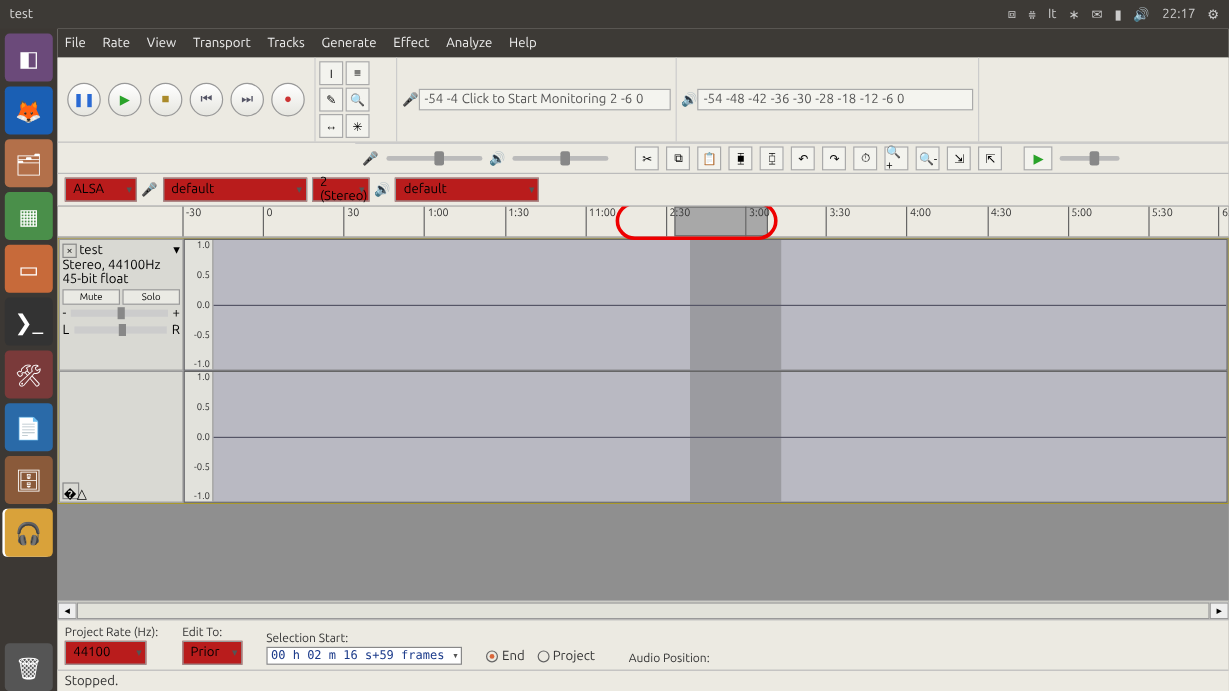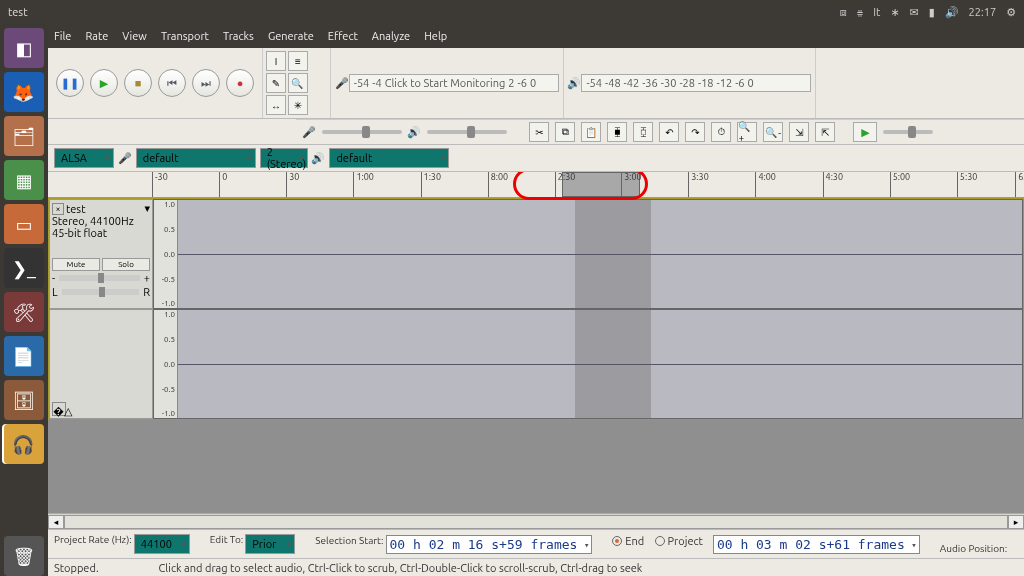--- a/index.html
+++ b/index.html
@@ -20,49 +20,49 @@
 .tbtn{ width:28px; height:28px; border-radius:14px; border:1px solid #999; background:linear-gradient(#fff,#e6e6e0); display:flex; align-items:center; justify-content:center; }
 .toolgrp{ display:flex; flex-wrap:wrap; width:68px; padding:2px; border-right:1px solid #ccc;}
 .toolgrp .mini{ width:20px; height:20px; border:1px solid #aaa; margin:1px; background:#f3f3ee; display:flex; align-items:center; justify-content:center; font-size:10px;}
 .meters{ display:flex; align-items:center; padding:2px 4px; border-right:1px solid #ccc; }
 .meterbox{ height:18px; border:1px solid #aaa; background:#f4f4ef; display:flex; align-items:center; padding:0 4px; gap:3px; font-size:9px; color:#555; white-space:nowrap; overflow:hidden;}
 .row2{ display:flex; align-items:center; padding:2px 6px; gap:6px; border-top:1px solid #ccc;}
 .slider{ width:80px; height:4px; background:#bbb; border-radius:2px; position:relative;}
 .slider::after{ content:''; position:absolute; left:50%; top:-4px; width:8px; height:12px; background:#888; border-radius:2px;}
 .editbtn{ width:20px; height:20px; border:1px solid #aaa; background:#f3f3ee; display:inline-flex; align-items:center; justify-content:center; font-size:10px;}
 .devicebar{ display:flex; align-items:center; padding:3px 6px; gap:4px; border-bottom:1px solid #bbb; background:#eceae2;}
-.combo{ height:20px; border:1px solid #999; background:#0f766e; display:flex; align-items:center; padding:0 14px 0 6px; position:relative; }
+.combo{ height:20px; border:1px solid #999; background:#b91c1c; display:flex; align-items:center; padding:0 14px 0 6px; position:relative; }
 .combo::after{ content:'▾'; position:absolute; right:3px; font-size:9px; color:#555;}
 .workarea{ flex:1; display:flex; flex-direction:column; background:#8f8f8f; position:relative; overflow:hidden;}
 .ruler{ height:26px; background:#eceae2; border-bottom:1px solid #999; display:flex; position:relative; padding-left:104px; }
 .ruler .segs{ flex:1; position:relative;}
 .ruler .tk{ position:absolute; top:0; height:100%; border-left:1px solid #666; font-size:9px; color:#333; padding-left:2px;}
 .ruler .sel{ position:absolute; top:0; height:100%; background:#a8a8a8; border:1px solid #666;}
 .highlight{ position:absolute; border:3px solid #e00; border-radius:18px; z-index:50; pointer-events:none;}
 .trackrow{ display:flex; height:110px; }
 .trackpanel{ width:104px; background:#d9d9d3; border:1px solid #999; display:flex; flex-direction:column; font-size:9px; padding:2px;}
 .tp-head{ display:flex; align-items:center; gap:2px;}
 .tp-head .x{ width:12px; height:12px; border:1px solid #888; display:flex; align-items:center; justify-content:center; font-size:9px;}
 .tp-btns{ display:flex; gap:2px; margin-top:2px;}
-.tp-btns div{ flex:1; text-align:center; border:1px solid #999; background:#eaeae4; font-size:8px; padding:1px 0;margin-top:17px;}
+.tp-btns div{ flex:1; text-align:center; border:1px solid #999; background:#eaeae4; font-size:8px; padding:1px 0;}
 .tp-sl{ height:6px; background:#ccc; margin:4px 4px; position:relative;}
 .tp-sl::after{content:''; position:absolute; left:48%; top:-2px; width:6px; height:10px; background:#888;}
 .wavearea{ flex:1; background:#b9b9c2; border:1px solid #666; position:relative; overflow:hidden;}
 .dbscale{ width:24px; position:absolute; left:0; top:0; bottom:0; background:#e2e2dc; border-right:1px solid #888; }
 .dbscale span{ position:absolute; right:2px; font-size:8px; color:#333;}
 .wave{ position:absolute; left:24px; right:0; top:0; bottom:0;}
 .wave .center{ position:absolute; left:0; right:0; top:50%; border-top:1px solid #556;}
 .wave .fill{ position:absolute; left:0; top:12%; bottom:12%; background:linear-gradient(90deg,#3b3bd6 0%, #3b3bd6 82%, rgba(59,59,214,0.6) 82%, rgba(59,59,214,0.3) 100%); clip-path: polygon(0 20%, 3% 5%, 6% 30%, 9% 0%, 12% 35%, 15% 5%, 18% 28%, 21% 2%, 24% 33%, 27% 6%, 30% 30%, 33% 3%, 36% 34%, 39% 5%, 42% 30%, 45% 2%, 48% 36%, 51% 28%, 54% 40%, 57% 4%, 60% 32%, 63% 3%, 66% 35%, 69% 5%, 72% 30%, 75% 6%, 78% 33%, 81% 18%, 84% 42%, 87% 32%, 90% 45%, 93% 40%, 96% 47%, 100% 49%, 100% 51%, 96% 53%, 93% 60%, 90% 55%, 87% 68%, 84% 58%, 81% 82%, 78% 67%, 75% 94%, 72% 70%, 69% 95%, 66% 65%, 63% 97%, 60% 68%, 57% 96%, 54% 60%, 51% 72%, 48% 64%, 45% 98%, 42% 70%, 39% 95%, 36% 66%, 33% 97%, 30% 70%, 27% 94%, 24% 67%, 21% 98%, 18% 72%, 15% 95%, 12% 65%, 9% 100%, 6% 70%, 3% 95%, 0 80%);}
 .wave .selrgn{ position:absolute; top:0; bottom:0; background:rgba(120,120,120,0.45);}
 .wave .body{ position:absolute; left:0; right:0; top:0; bottom:0; background:#b9b9c2;}
 .bottombox{ background:#eceae2; border-top:1px solid #bbb;}
 .selbar{ display:flex; align-items:flex-end; padding:4px 6px; gap:20px; }
-.selgrp{ display:flex; flex-direction:row; gap:2px;}
+.selgrp{ display:flex; flex-direction:column; gap:2px;}
 .selgrp .lab{ font-size:10px; color:#333;}
-.timebox{ display:inline-flex; align-items:center; border:1px solid #888; background:#fff; padding:1px 14px 1px 3px; position:relative; font-family:monospace; font-size:13px; color:#1a3a8a; white-space:nowrap;}
+.timebox{ display:inline-flex; align-items:center; border:1px solid #888; background:#fff; padding:1px 14px 1px 3px; position:relative; font-family:monospace; font-size:10px; color:#1a3a8a; white-space:nowrap;}
 .timebox::after{content:'▾'; position:absolute; right:2px; font-size:9px; color:#555;}
 .radio{ display:inline-flex; align-items:center; gap:3px; margin-right:8px;}
 .radio .r{ width:10px; height:10px; border:1px solid #666; border-radius:50%; display:inline-block; position:relative;}
 .radio .r.on::after{content:''; position:absolute; inset:2px; background:#d9673b; border-radius:50%;}
 .statusbar{ height:18px; background:#eceae2; border-top:1px solid #bbb; display:flex; align-items:center; padding:0 6px; gap:60px; font-size:10px; color:#333;}
 .hscroll{ height:16px; background:#d5d5ce; border-top:1px solid #aaa; display:flex; align-items:center;}
 .hscroll .arrow{ width:16px; height:14px; border:1px solid #999; background:#eee; display:flex; align-items:center; justify-content:center; font-size:9px;}
 .hscroll .trough{ flex:1; height:14px; background:#c8c8c0; position:relative;}
 .hscroll .thumb{ position:absolute; left:0; width:100%; top:0; bottom:0; background:#e2e2da; border:1px solid #999;}
 </style>
@@ -211,21 +211,21 @@
     <div class="workarea">
 
       <div class="ruler">
         <div class="segs">
           <div class="sel" style="left:47%;width:9%"></div>
           <div class="tk" style="left:0%">-30</div>
           <div class="tk" style="left:7.7%">0</div>
           <div class="tk" style="left:15.4%">30</div>
           <div class="tk" style="left:23.1%">1:00</div>
           <div class="tk" style="left:30.8%">1:30</div>
-          <div class="tk" style="left:38.5%">8:00</div>
+          <div class="tk" style="left:38.5%">11:00</div>
           <div class="tk" style="left:46.2%">2:30</div>
           <div class="tk" style="left:53.8%">3:00</div>
           <div class="tk" style="left:61.5%">3:30</div>
           <div class="tk" style="left:69.2%">4:00</div>
           <div class="tk" style="left:76.9%">4:30</div>
           <div class="tk" style="left:84.6%">5:00</div>
           <div class="tk" style="left:92.3%">5:30</div>
           <div class="tk" style="left:99%">6:00</div>
         </div>
       </div>
@@ -302,46 +302,44 @@
             <div class="thumb"></div>
           </div>
         <div class="arrow">▸</div>
       </div>
     </div>
 
     <div class="bottombox">
       <div class="selbar">
         <div class="selgrp">
           <div class="lab">Project Rate (Hz):</div>
-          <div class="combo" style="width:56px">44100</div>
+          <div class="combo" style="width:68px">44100</div>
         </div>
         <div class="selgrp">
           <div class="lab">Edit To:</div>
           <div class="combo" style="width:50px">Prior</div>
         </div>
         <div class="selgrp">
           <div class="lab">Selection Start:</div>
           <div class="timebox">00 h 02 m 16 s+59 frames</div>
         </div>
         <div class="selgrp">
           <div class="lab">
             <span class="radio">
                 <span class="r on"></span>
                 <span>End</span>
               </span>
             <span class="radio">
                 <span class="r"></span>
                 <span>Project</span>
               </span>
           </div>
-          <div class="timebox">00 h 03 m 02 s+61 frames</div>
         </div>
         <div class="selgrp">
           <div class="lab">Audio Position:</div>
         </div>
       </div>
       <div class="statusbar">
         <span>Stopped.</span>
-        <span>Click and drag to select audio, Ctrl-Click to scrub, Ctrl-Double-Click to scroll-scrub, Ctrl-drag to seek</span>
       </div>
     </div>
   </div>
 </div>
 
 </body></html>

